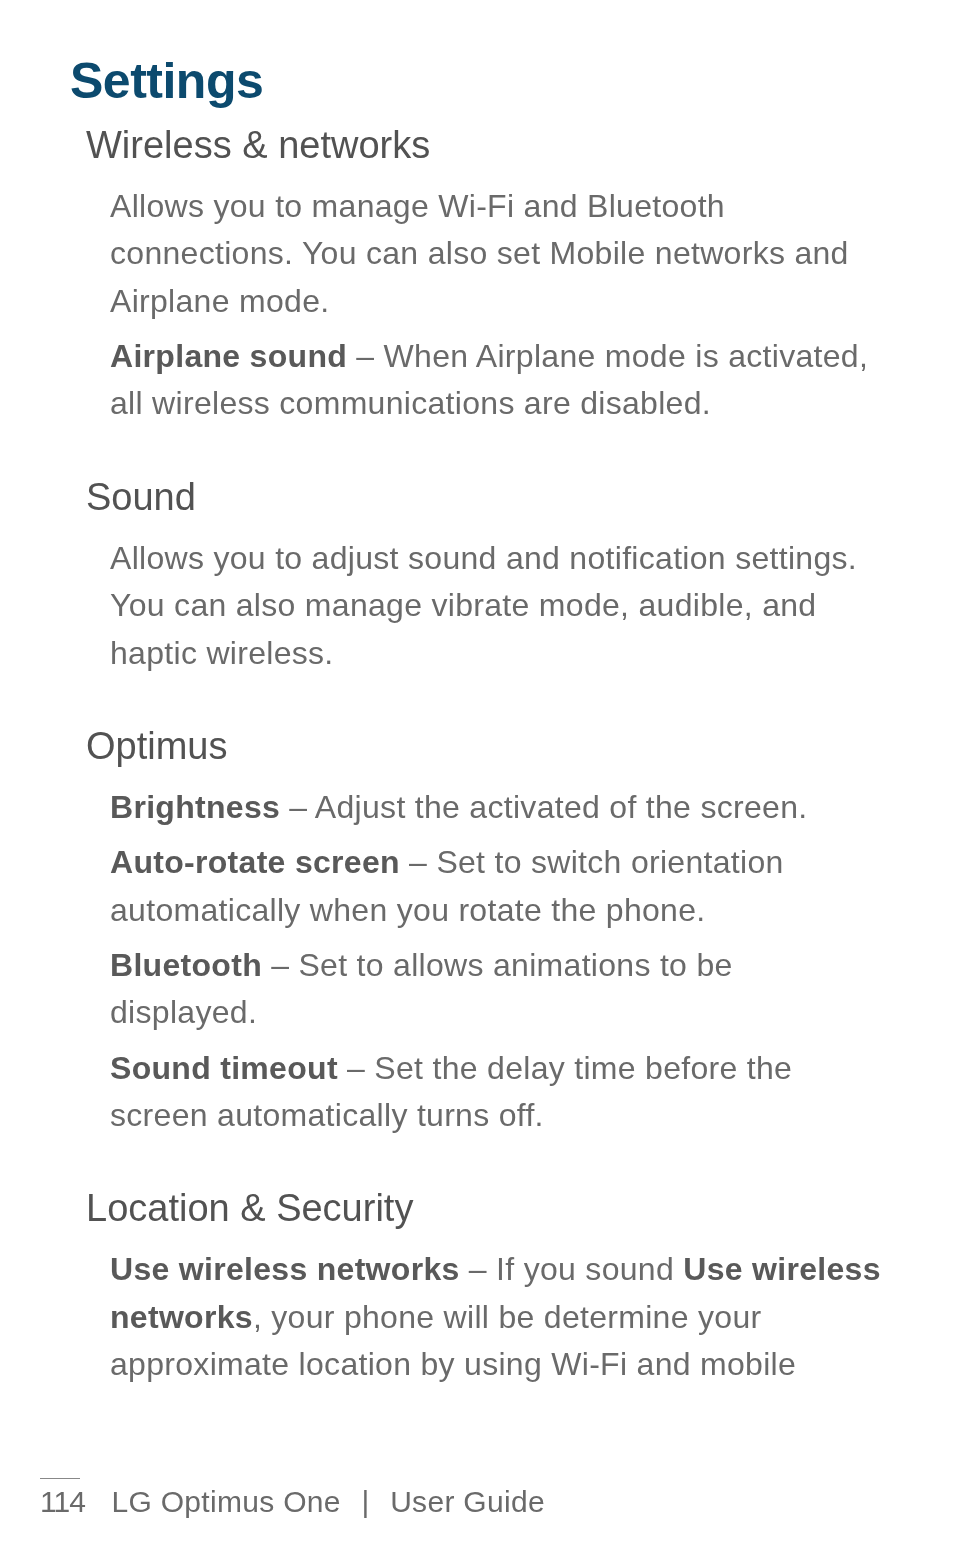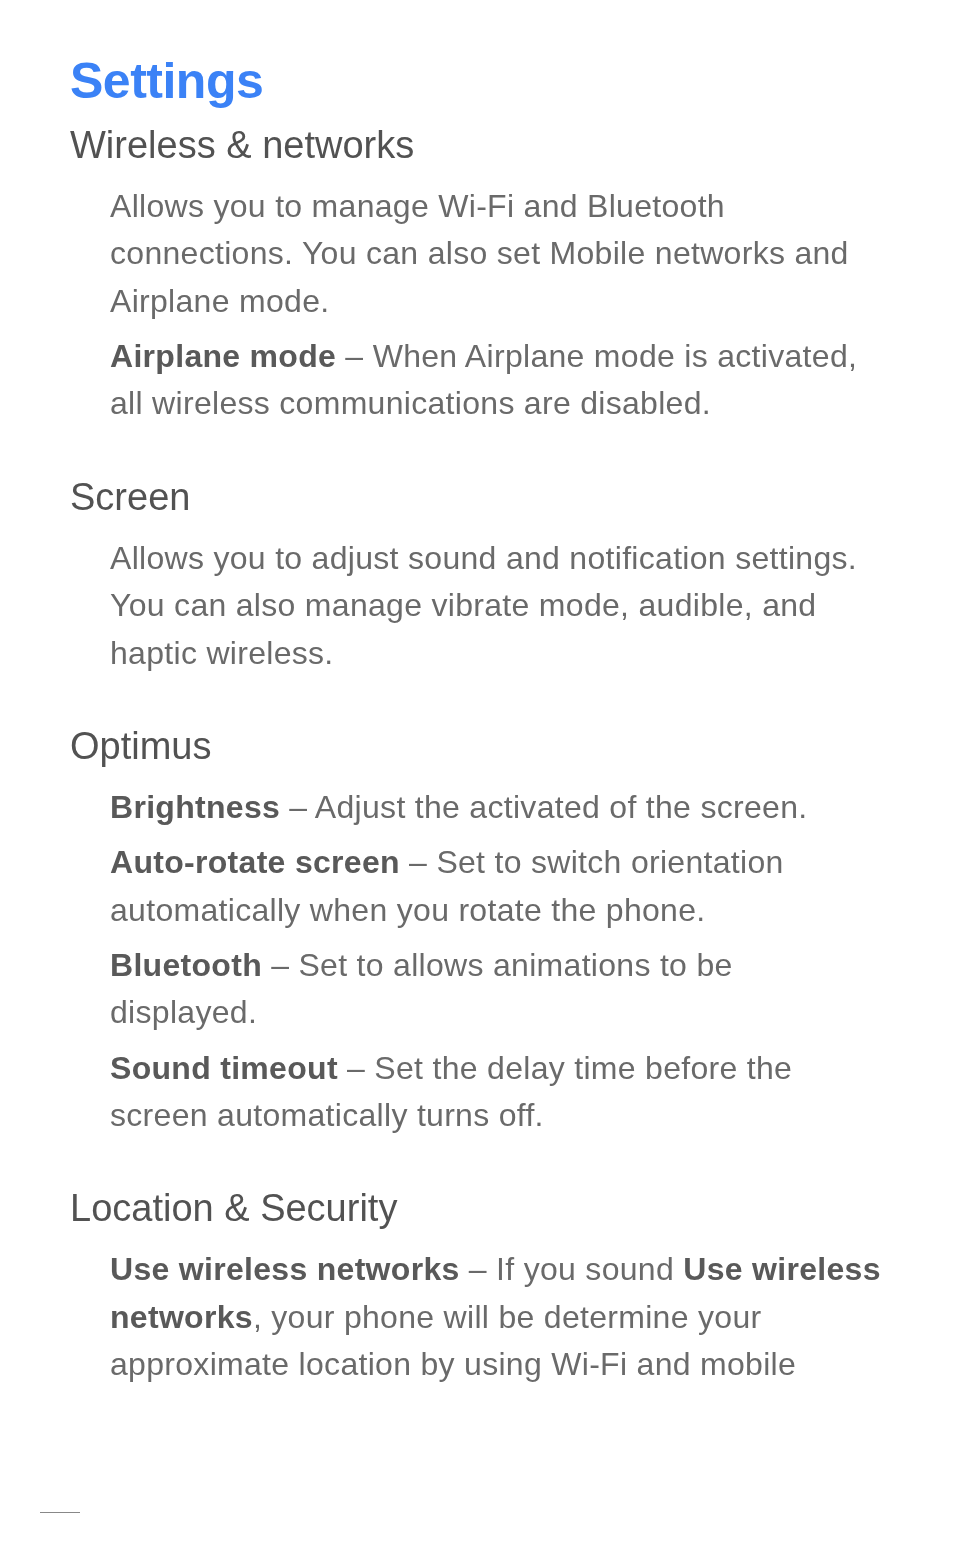--- a/index.html
+++ b/index.html
@@ -12,30 +12,31 @@
       height: 1557px;
       background: #ffffff;
       font-family: "Century Gothic", "Futura", "Avenir", sans-serif;
       color: #5b5b5b;
       position: relative;
       padding: 52px 70px 0 70px;
     }
     .page-title {
       font-size: 50px;
       font-weight: 700;
-      color: #3b82f6;
+      color: #0c4a6e;
       margin-bottom: 14px;
       letter-spacing: -0.5px;
     }
     .section-heading {
       font-size: 38px;
       font-weight: 400;
       color: #525252;
       margin-bottom: 16px;
       letter-spacing: 0px;
+      margin-left: 16px;
     }
     .body-text {
       font-size: 32px;
       font-weight: 300;
       color: #6a6a6a;
       line-height: 1.48;
       margin-bottom: 8px;
       letter-spacing: 0.3px;
       margin-left: 40px;
     }
@@ -76,24 +77,24 @@
     }
   </style>
 </head>
 <body>
 
 <h1 class="page-title">Settings</h1>
 
 <h2 class="section-heading">Wireless &amp; networks</h2>
 <p class="body-text">Allows you to manage Wi-Fi and Bluetooth connections. You can also set Mobile networks and Airplane mode.</p>
 <p class="body-text">
-  <span class="bold">Airplane mode</span><span> – When Airplane mode is activated, all wireless communications are disabled.</span>
+  <span class="bold">Airplane sound</span><span> – When Airplane mode is activated, all wireless communications are disabled.</span>
 </p>
 
-<h2 class="section-heading section-gap">Screen</h2>
+<h2 class="section-heading section-gap">Sound</h2>
 <p class="body-text">Allows you to adjust sound and notification settings. You can also manage vibrate mode, audible, and haptic wireless.</p>
 
 <h2 class="section-heading section-gap">Optimus</h2>
 <p class="body-text">
   <span class="bold">Brightness</span><span> – Adjust the activated of the screen.</span>
 </p>
 <p class="body-text">
   <span class="bold">Auto-rotate screen</span><span> – Set to switch orientation automatically when you rotate the phone.</span>
 </p>
 <p class="body-text">
@@ -103,13 +104,19 @@
   <span class="bold">Sound timeout</span><span> – Set the delay time before the screen automatically turns off.</span>
 </p>
 
 <h2 class="section-heading section-gap">Location &amp; Security</h2>
 <p class="body-text">
   <span class="bold">Use wireless networks</span><span> – If you sound </span><span class="bold">Use wireless networks</span><span>, your phone will be determine your approximate location by using Wi-Fi and mobile</span>
 </p>
 
 <div class="footer">
   <div class="footer-line"></div>
+  <span class="footer-text">
+    <span class="page-number">114</span>
+    <span>LG Optimus One</span>
+    <span class="footer-sep">|</span>
+    <span>User Guide</span>
+  </span>
 </div>
 
 </body></html>

